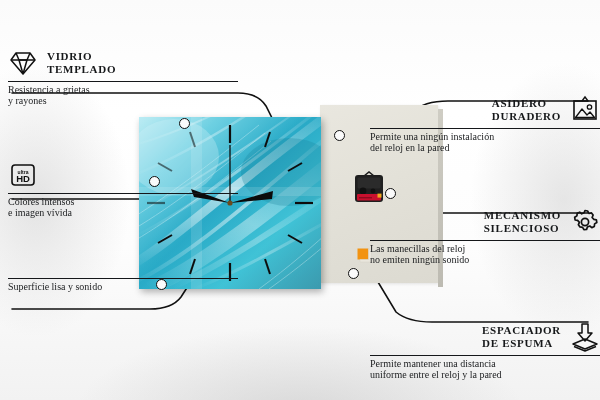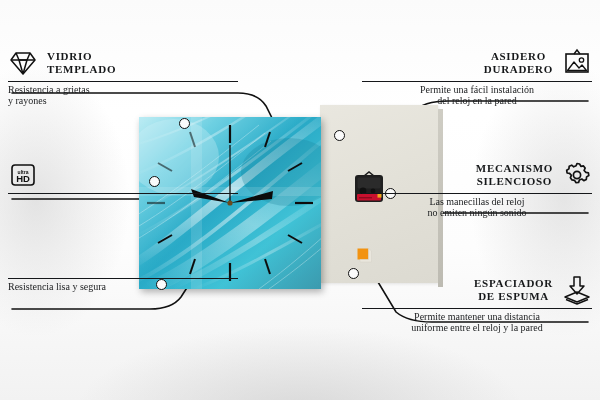--- a/index.html
+++ b/index.html
@@ -17,21 +17,21 @@
       radial-gradient(ellipse 300px 120px at 50% 104%, rgba(198,198,198,.6) 0%, rgba(198,198,198,0) 75%),
       linear-gradient(180deg,#fbfbfb 0%,#ffffff 28%,#fdfdfd 62%,#f2f2f2 100%);
   }
 
   
   #lines{position:absolute;inset:0;width:600px;height:400px;}
 
   
   .feature{position:absolute;width:230px;}
   .feature.left{left:8px;text-align:left;}
-  .feature.right{right:8px;text-align:center;}
+  .feature.right{right:0;text-align:left;margin-top:47px;}
 
   .f-head{display:flex;align-items:center;gap:9px;}
   .feature.right .f-head{flex-direction:row-reverse;}
 
   .f-icon{width:30px;height:30px;flex:0 0 30px;display:block;}
 
   .f-title{
     font-family:"Liberation Serif",serif;
     font-weight:700;
     font-size:11px;
@@ -236,40 +236,42 @@
 
   <div class="feature left row2">
     <div class="f-head">
       <svg class="f-icon" viewBox="0 0 30 30">
         <rect x="4" y="5" width="22" height="20" rx="3" fill="none" stroke="#111" stroke-width="1.6"></rect>
         <text x="15" y="13.6" font-family="Liberation Sans, sans-serif" font-size="5" font-weight="700" fill="#111" text-anchor="middle">ultra</text>
         <text x="15" y="22" font-family="Liberation Sans, sans-serif" font-size="9.5" font-weight="700" fill="#111" text-anchor="middle">HD</text>
       </svg>
     </div>
     <div class="f-rule"></div>
+    <div class="f-desc">Colores intensos
+e imagen vívida</div>
   </div>
 
   <div class="feature left row3">
     <div class="f-rule"></div>
-    <div class="f-desc">Resistencia lisa y segura</div>
+    <div class="f-desc">Superficie lisa y sonido</div>
   </div>
 
   <div class="feature right row1">
     <div class="f-head">
       <svg class="f-icon" viewBox="0 0 30 30">
         <path d="M12 6 L15 2 L18 6" fill="none" stroke="#111" stroke-width="1.4"></path>
         <rect x="4" y="6" width="22" height="18" fill="none" stroke="#111" stroke-width="1.6"></rect>
         <circle cx="19.5" cy="12" r="2.2" fill="none" stroke="#111" stroke-width="1.3"></circle>
         <path d="M5.5 22.5 L12 14 L17 20 L20 17 L24.5 22.5 Z" fill="none" stroke="#111" stroke-width="1.3" stroke-linejoin="round"></path>
       </svg>
       <div class="f-title">ASIDERO
 DURADERO</div>
     </div>
     <div class="f-rule"></div>
-    <div class="f-desc">Permite una fácil instalación
+    <div class="f-desc">Permite una ningún instalación
 del reloj en la pared</div>
   </div>
 
   <div class="feature right row3">
     <div class="f-head">
       <svg class="f-icon" viewBox="0 0 30 30">
         <path d="M12 2 L18 2 L18 11 L22 11 L15 19 L8 11 L12 11 Z" fill="none" stroke="#111" stroke-width="1.5" stroke-linejoin="round"></path>
         <path d="M15 17 L27 22 L15 27 L3 22 Z" fill="none" stroke="#111" stroke-width="1.5" stroke-linejoin="round"></path>
         <path d="M4 24.5 L15 29 L26 24.5" fill="none" stroke="#111" stroke-width="1.4" stroke-linejoin="round"></path>
       </svg>

